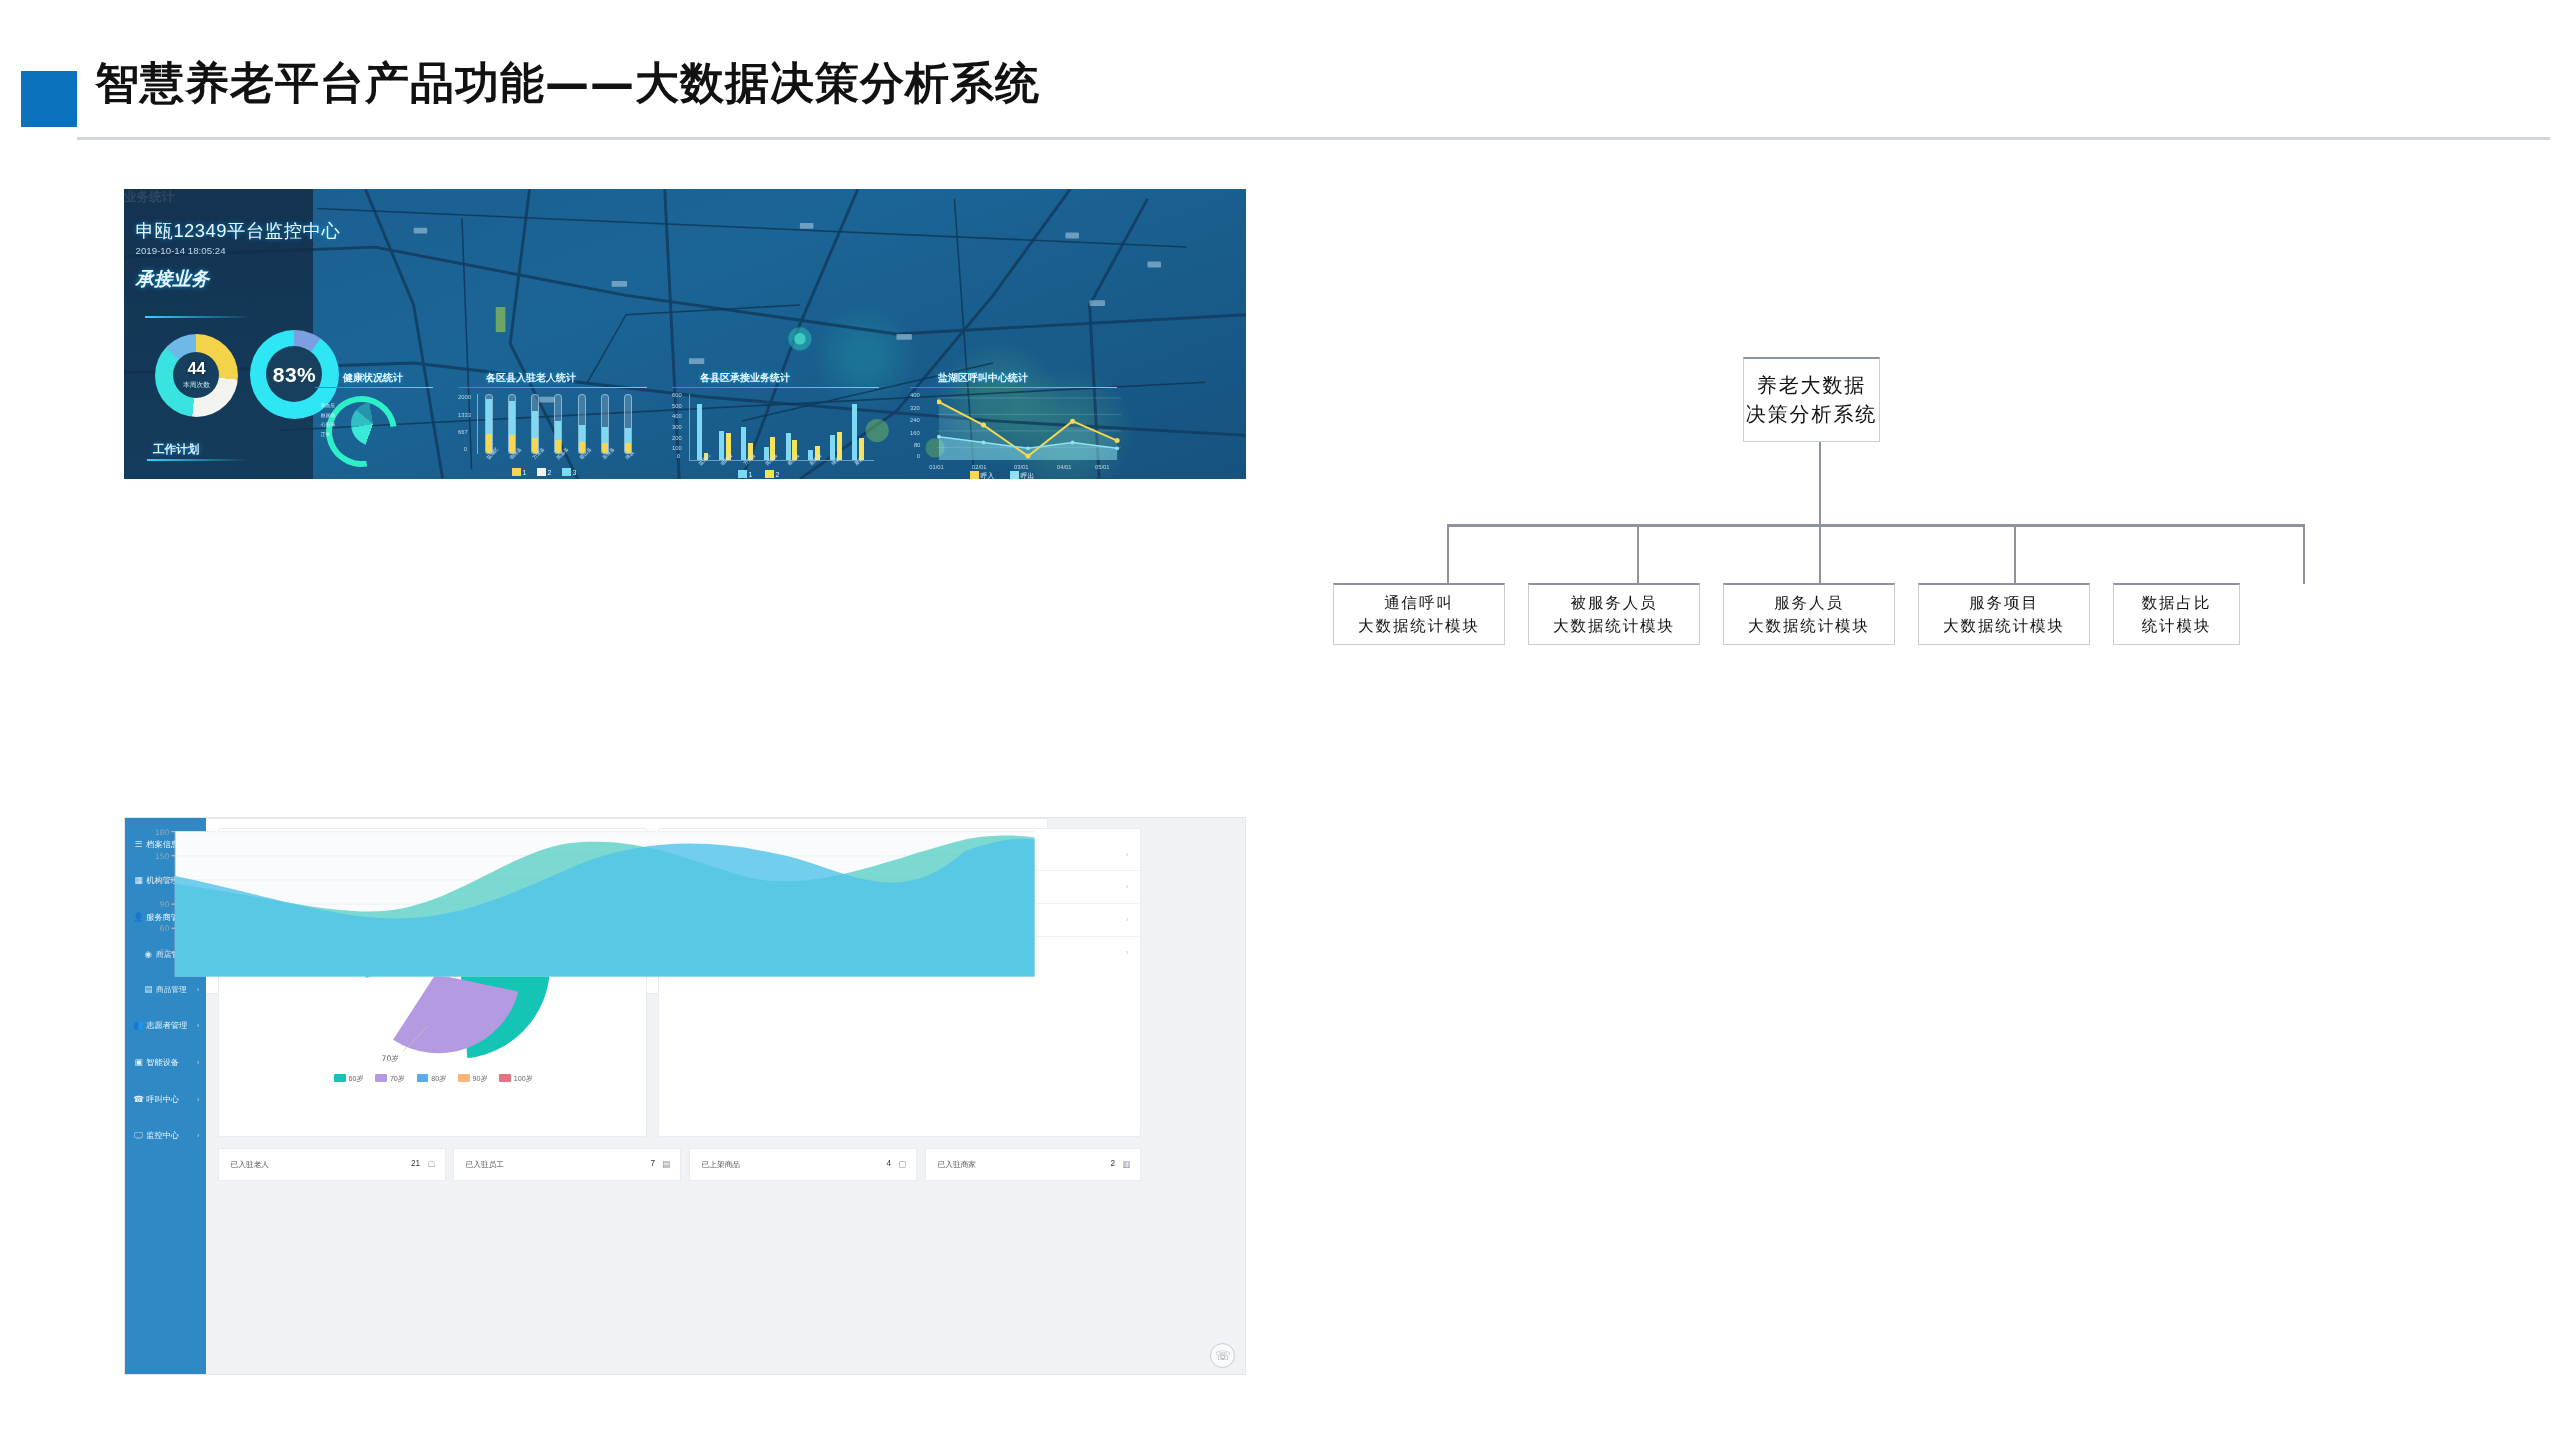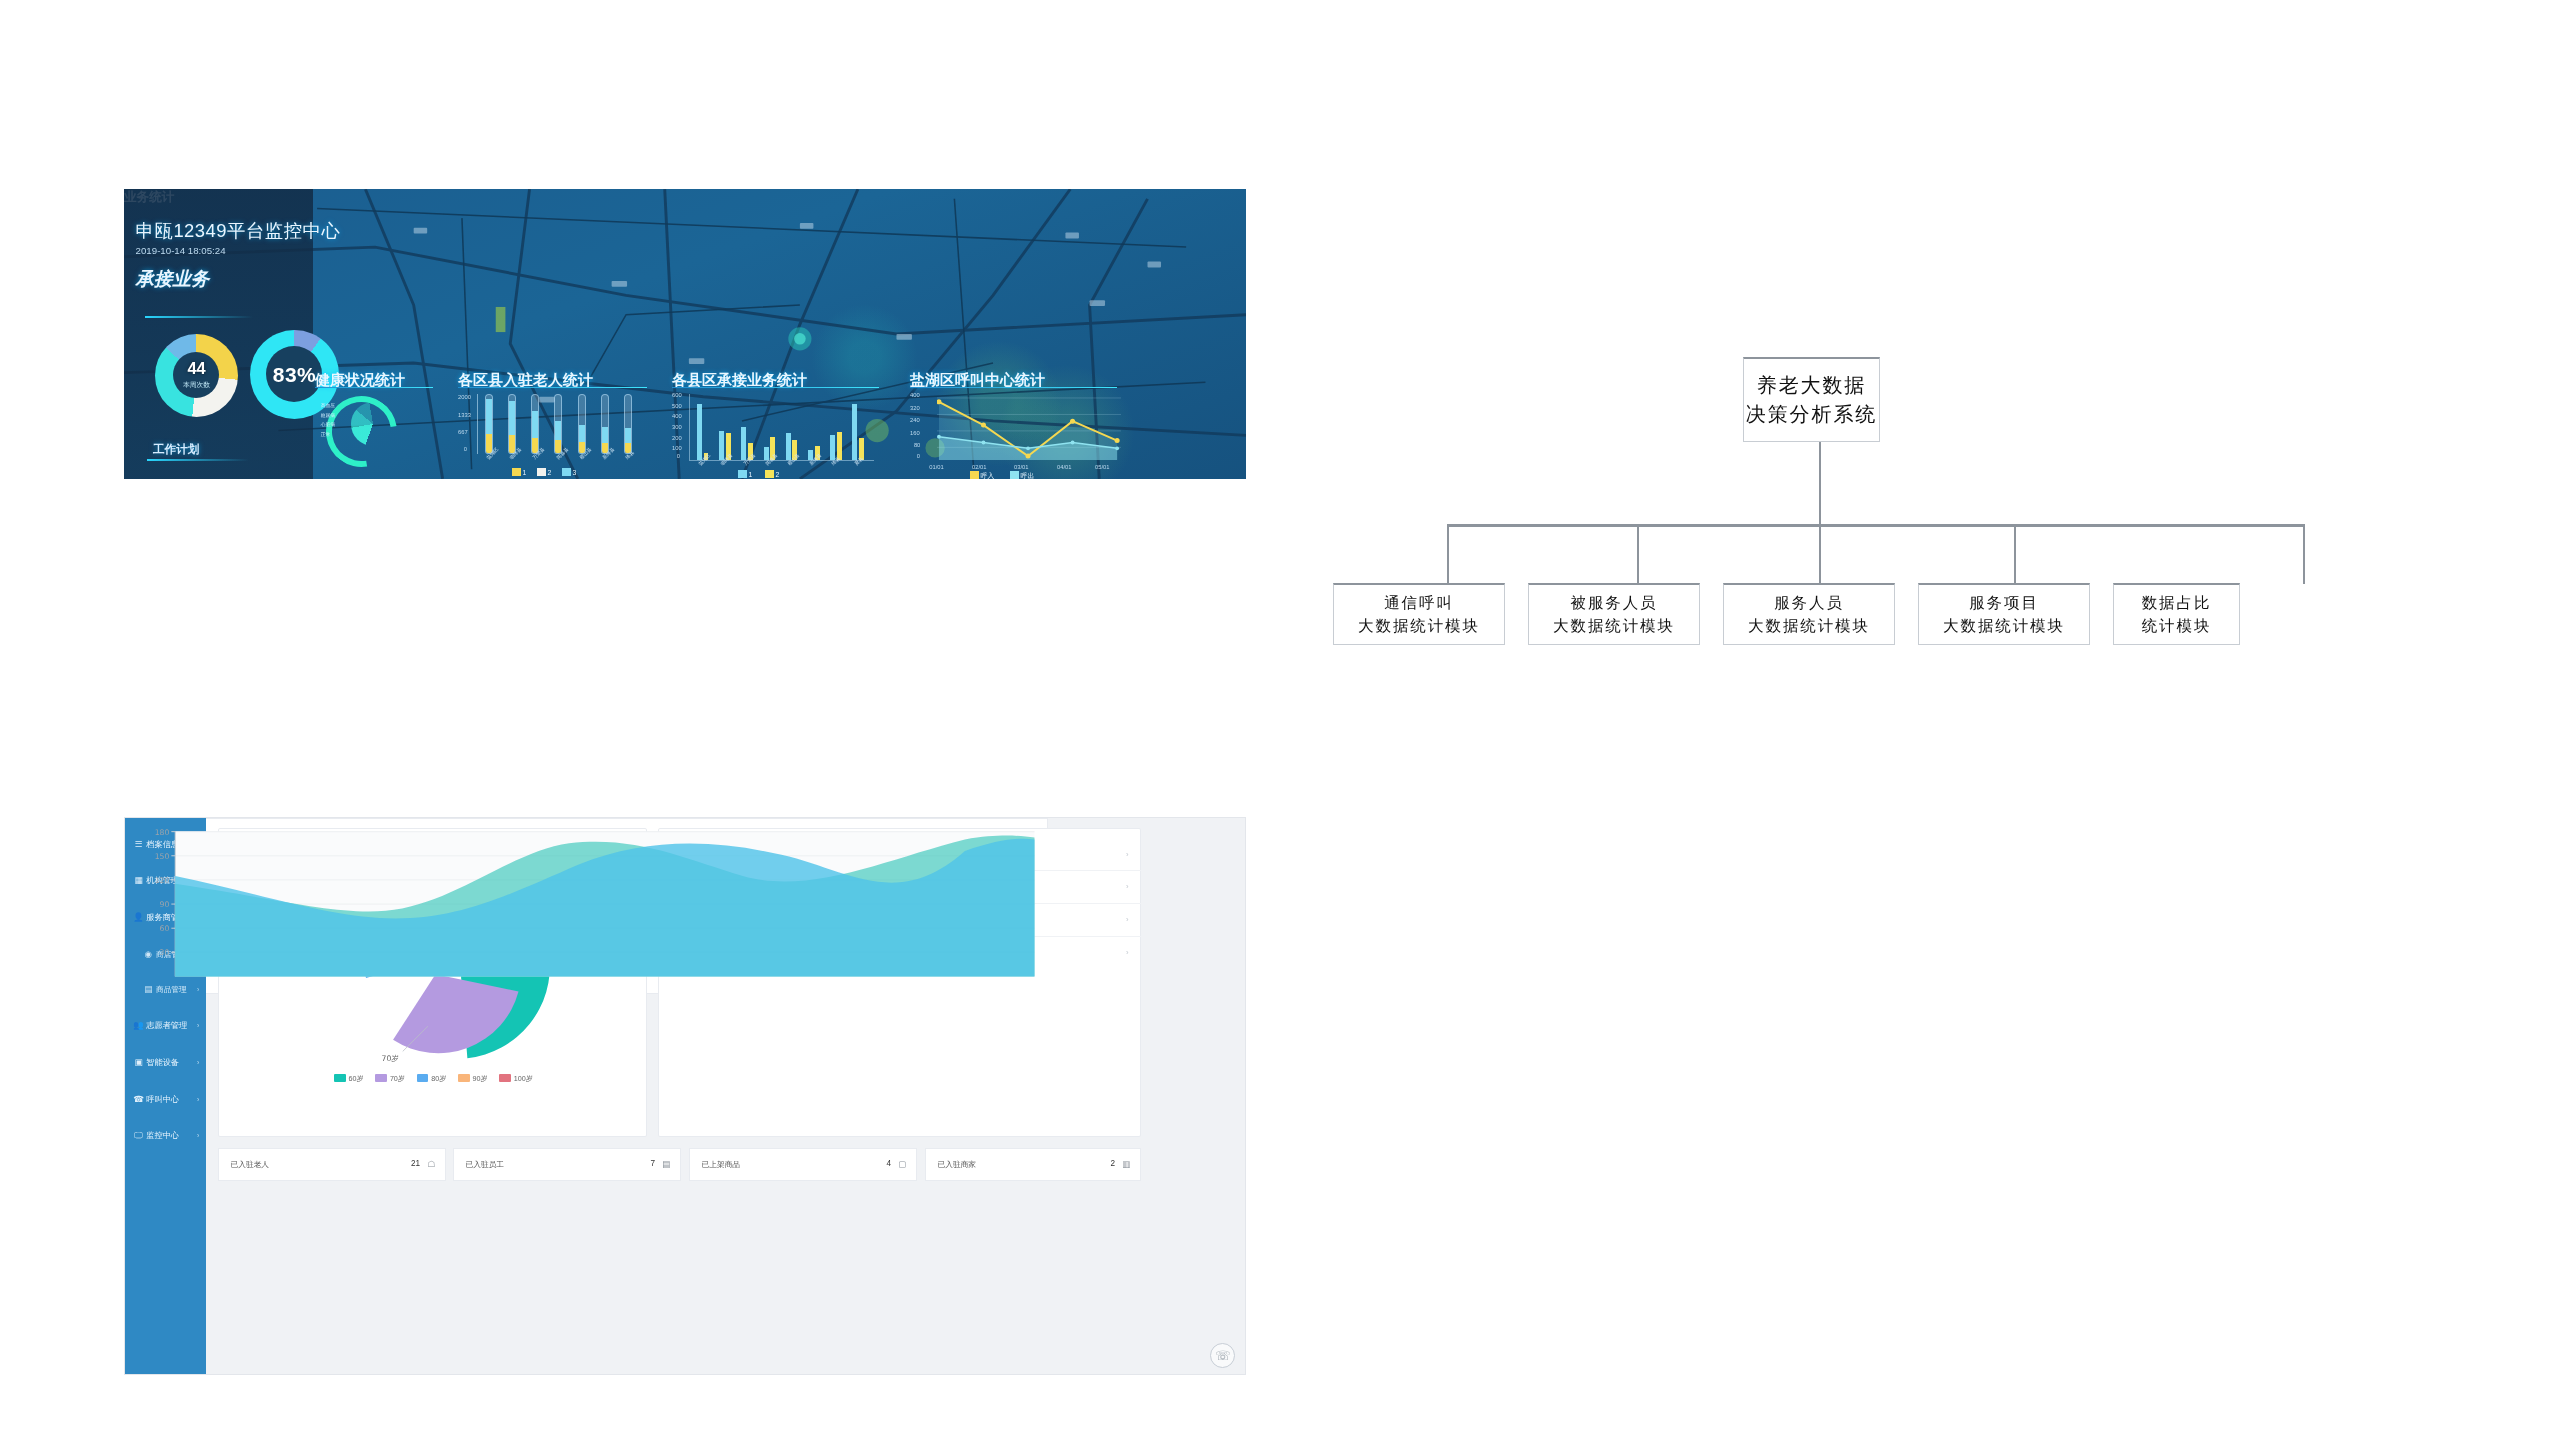--- a/index.html
+++ b/index.html
@@ -59,22 +59,22 @@
     background:#17405f; }
   #donut-b-val { position:absolute; left:126px; top:174px; width:89px; text-align:center; font-size:21px; font-weight:700;
     color:#fff; z-index:3; letter-spacing:0.5px; }
 
   #gis-sec2 { position:absolute; left:29px; top:253px; font-size:11.6px; font-weight:700; color:#d6ecff; text-shadow:0 0 5.8px rgba(0,180,255,.7); }
   #gis-sec2-ul { position:absolute; left:23px; top:270px; width:102px; height:1.9px; background:linear-gradient(90deg,#2ad7ff,rgba(42,215,255,0)); }
 
   
   #gis-charts { position:absolute; left:189px; top:182px; width:933px; height:108px; }
   .gis-card { position:absolute; top:0; height:108px; }
-  .gis-card-title { position:absolute; top:0; left:0; font-size:15px; font-weight:700; color:#eaf7ff;
-    text-shadow:0 0 5.8px rgba(0,180,255,.8); white-space:nowrap; }
+  .gis-card-title { position:absolute; top:0; left:0; font-size:10px; font-weight:700; color:#eaf7ff;
+    text-shadow:0 0 5.8px rgba(0,180,255,.8); white-space:nowrap;padding-left:28px; }
   .gis-card-ul { position:absolute; top:15.5px; left:0; height:1.9px; background:linear-gradient(90deg,#1f8fd0,#3fe6ff); }
 
   
   #ng-wrap { position:absolute; left:11.6px; top:25px; width:75px; height:75px; }
   #ng-ring { position:absolute; left:0; top:0; width:71px; height:71px; border-radius:50%;
     border:6.8px solid #2ef0c8; border-right-color:transparent; transform:rotate(36deg); }
   #ng-fan { position:absolute; left:25px; top:5.8px; width:44px; height:44px; border-radius:50%;
     background:conic-gradient(from 200deg, rgba(60,240,220,.95) 0 60deg, rgba(60,240,220,.65) 60deg 110deg, rgba(60,240,220,.35) 110deg 150deg, transparent 150deg 360deg); }
   .ng-lbl { position:absolute; font-size:4.8px; color:#cfefff; }
 
@@ -142,20 +142,25 @@
   
   #para { position:absolute; left:1335px; top:867px; width:1140px;
     font-size:30px; line-height:1.85; color:#111; font-weight:500;
     font-family:"DejaVu Sans","Liberation Sans",sans-serif; }
 </style>
 </head>
 <body>
 
 <div id="slide">
 
+  <div id="title-row">
+    <div id="title-accent"></div>
+    <div id="title-text">智慧养老平台产品功能——大数据决策分析系统</div>
+    <div id="title-rule"></div>
+  </div>
 
   <div id="gis">
     <svg id="gis-roads" width="1122" height="290" viewBox="0 0 1162 300">
       <g stroke="#123a5c" stroke-width="3" fill="none" opacity="0.95">
         <path d="M250,0 L300,120 L330,300"></path>
         <path d="M420,0 L400,160 L470,300"></path>
         <path d="M560,0 L575,300"></path>
         <path d="M760,0 L700,140 L640,300"></path>
         <path d="M980,0 L900,110 L800,230 L700,300"></path>
         <path d="M0,70 L260,60 L520,110 L800,150 L1162,130"></path>

